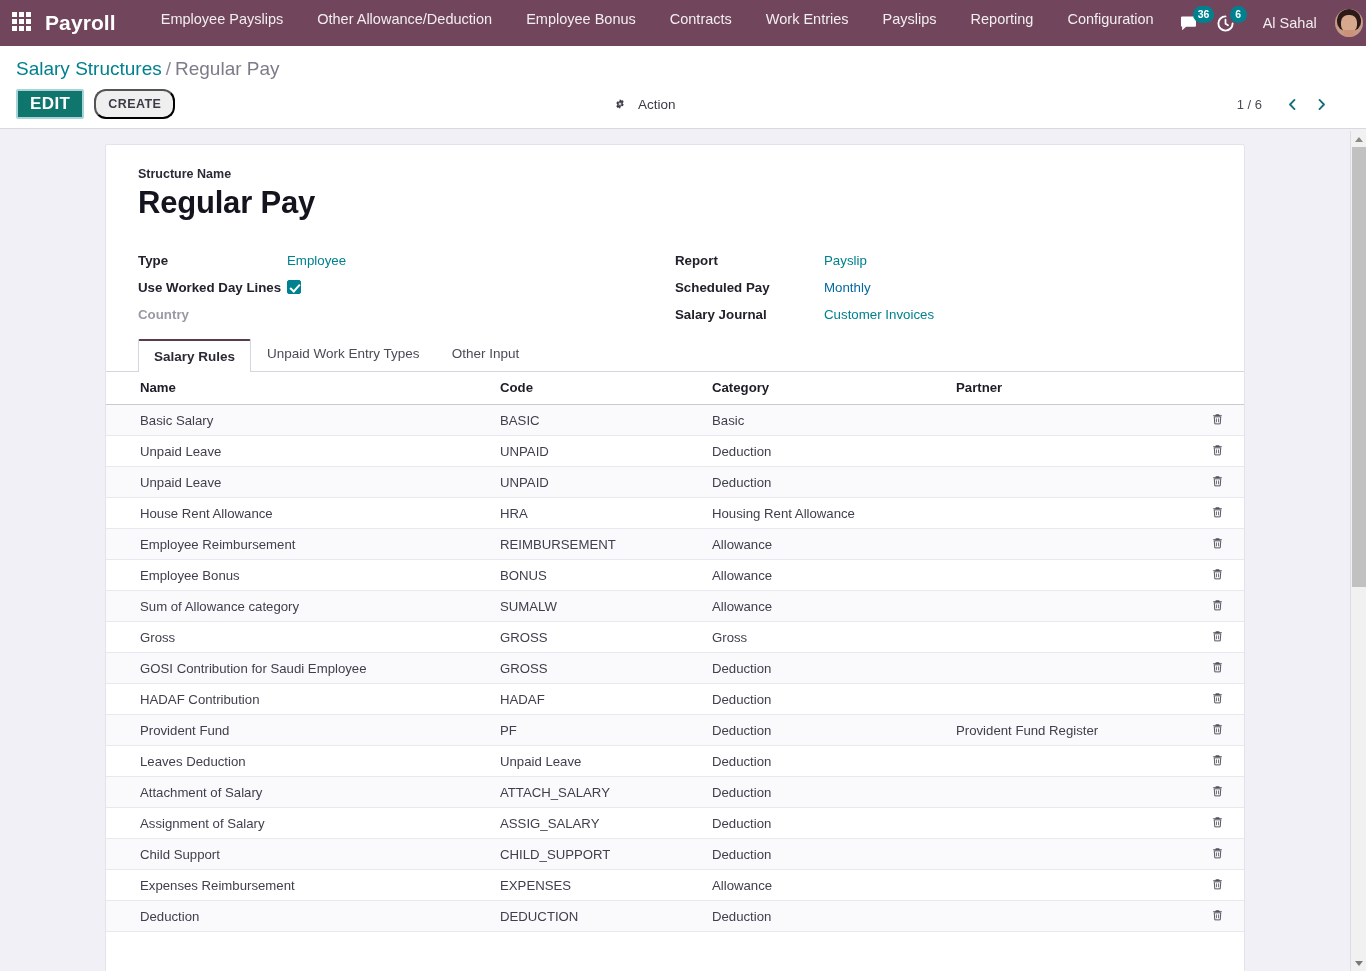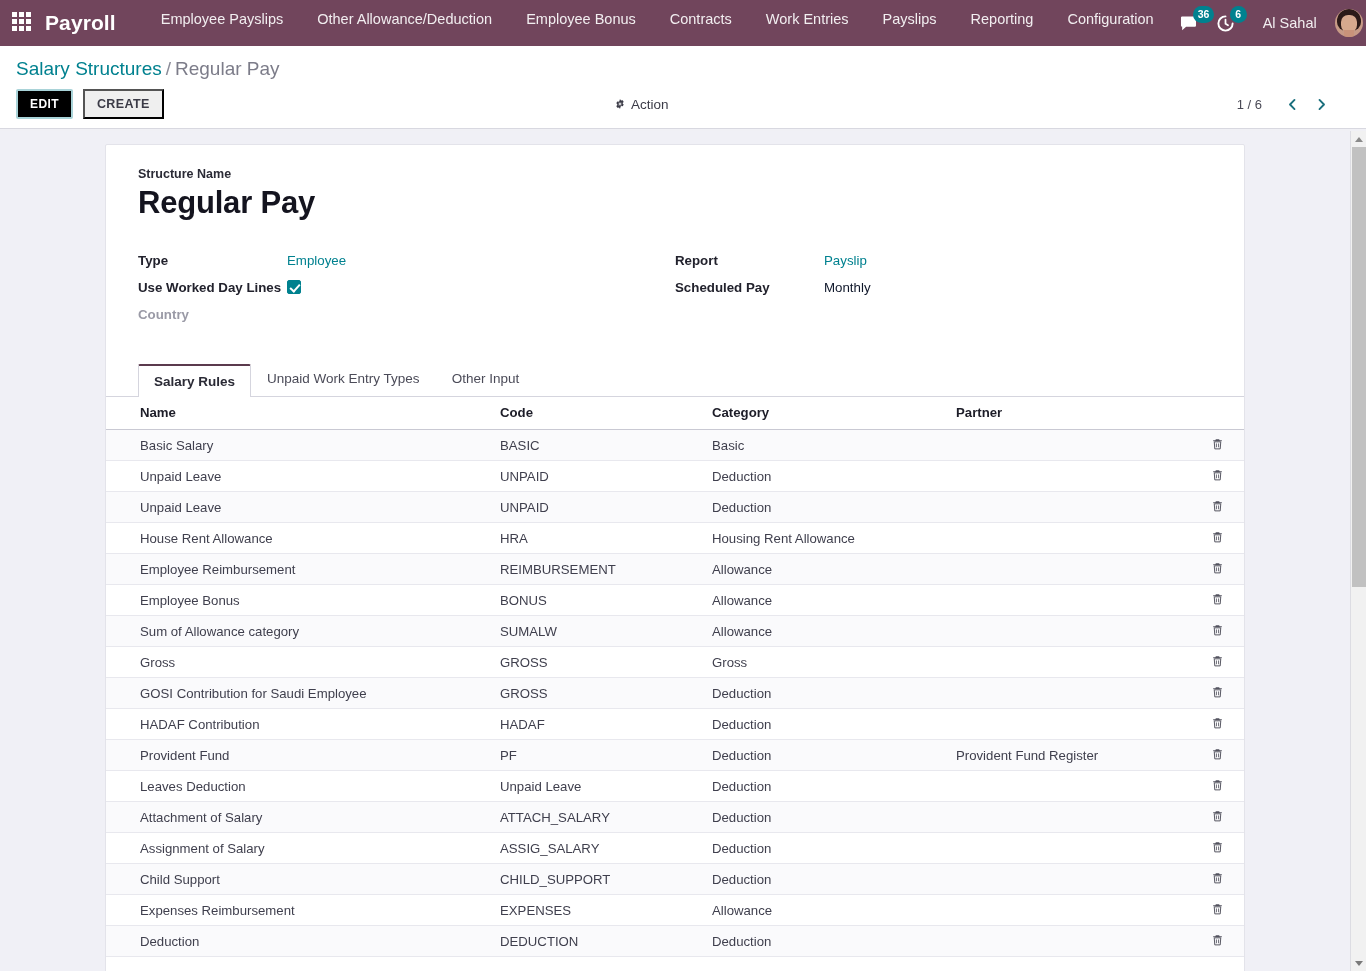--- a/index.html
+++ b/index.html
@@ -132,51 +132,51 @@
     line-height: 25px;
     margin-bottom: 8px;
     white-space: nowrap;
   }
   .bc-link { color: #00818f; cursor: pointer; }
   .bc-sep { color: #8a8a97; margin: 0 4px; }
   .bc-active { color: #7c7c89; }
 
   .cp-row { display: flex; align-items: center; height: 30px; position: relative; }
   .btn-edit {
-    background: #000000;
+    background: #0f766e;
     color: #ffffff;
-    font-size: 12px;
+    font-size: 17px;
     font-weight: 700;
     letter-spacing: .4px;
     padding: 6px 12px 6px 12px;
     border: 2px solid #a9d3d8;
     border-radius: 2px;
     cursor: pointer;
     line-height: 14px;
   }
   .btn-create {
     color: #3b3b47;
     font-size: 12.5px;
     font-weight: 700;
     letter-spacing: .4px;
     padding: 6px 12px;
     margin-left: 10px;
     cursor: pointer;
-    border-radius: 0;
+    border-radius: 12px;
     line-height: 14px;
   }
   .action-menu {
     position: absolute;
     left: 598px;
     font-size: 13.5px;
     color: #3b3b47;
     cursor: pointer;
     display: flex;
     align-items: center;
-    gap: 5px;
+    gap: 12px;
   }
   .pager {
     position: absolute;
     right: 16px;
     display: flex;
     align-items: center;
     gap: 3px;
   }
   .pager-count {
     font-size: 13px;
@@ -219,41 +219,41 @@
     font-size: 31px;
     font-weight: 700;
     color: #14141f;
     line-height: 40px;
     margin: 0 0 26px 0;
     letter-spacing: -.2px;
   }
 
   .fields-grid {
     display: flex;
-    margin-bottom: 34px;
+    margin-bottom: 9px;
   }
   .fcol { width: 50%; }
   .frow {
     display: flex;
     align-items: flex-start;
     min-height: 27px;
     line-height: 20px;
   }
   .flabel {
     width: 149px;
     font-size: 13.3px;
     font-weight: 700;
     color: #22222d;
     padding-top: 2px;
     flex: none;
   }
   .flabel.muted { color: #9a9aa6; font-weight: 700; }
   .fvalue {
     font-size: 13.3px;
-    color: #0f172a;
+    color: #0369a1;
     padding-top: 2px;
   }
   .fvalue.link { color: #00818f; cursor: pointer; }
   .checkbox-on {
     width: 14px; height: 14px;
     background: #00818f;
     border: 1px solid #00818f;
     border-radius: 2px;
     position: relative;
     margin-top: 4px;
@@ -484,20 +484,24 @@
         </div>
         <div class="fcol">
           <div class="frow">
             <div class="flabel">Report</div>
             <div class="fvalue link">Payslip</div>
           </div>
           <div class="frow">
             <div class="flabel">Scheduled Pay</div>
             <div class="fvalue">Monthly</div>
           </div>
+          <div class="frow">
+            <div class="flabel">Salary Journal</div>
+            <div class="fvalue link">Customer Invoices</div>
+          </div>
         </div>
       </div>
 
       <div class="notebook-tabs">
         <div class="tab active">Salary Rules</div>
         <div class="tab">Unpaid Work Entry Types</div>
         <div class="tab">Other Input</div>
       </div>
 
       <table class="o2m-table">

